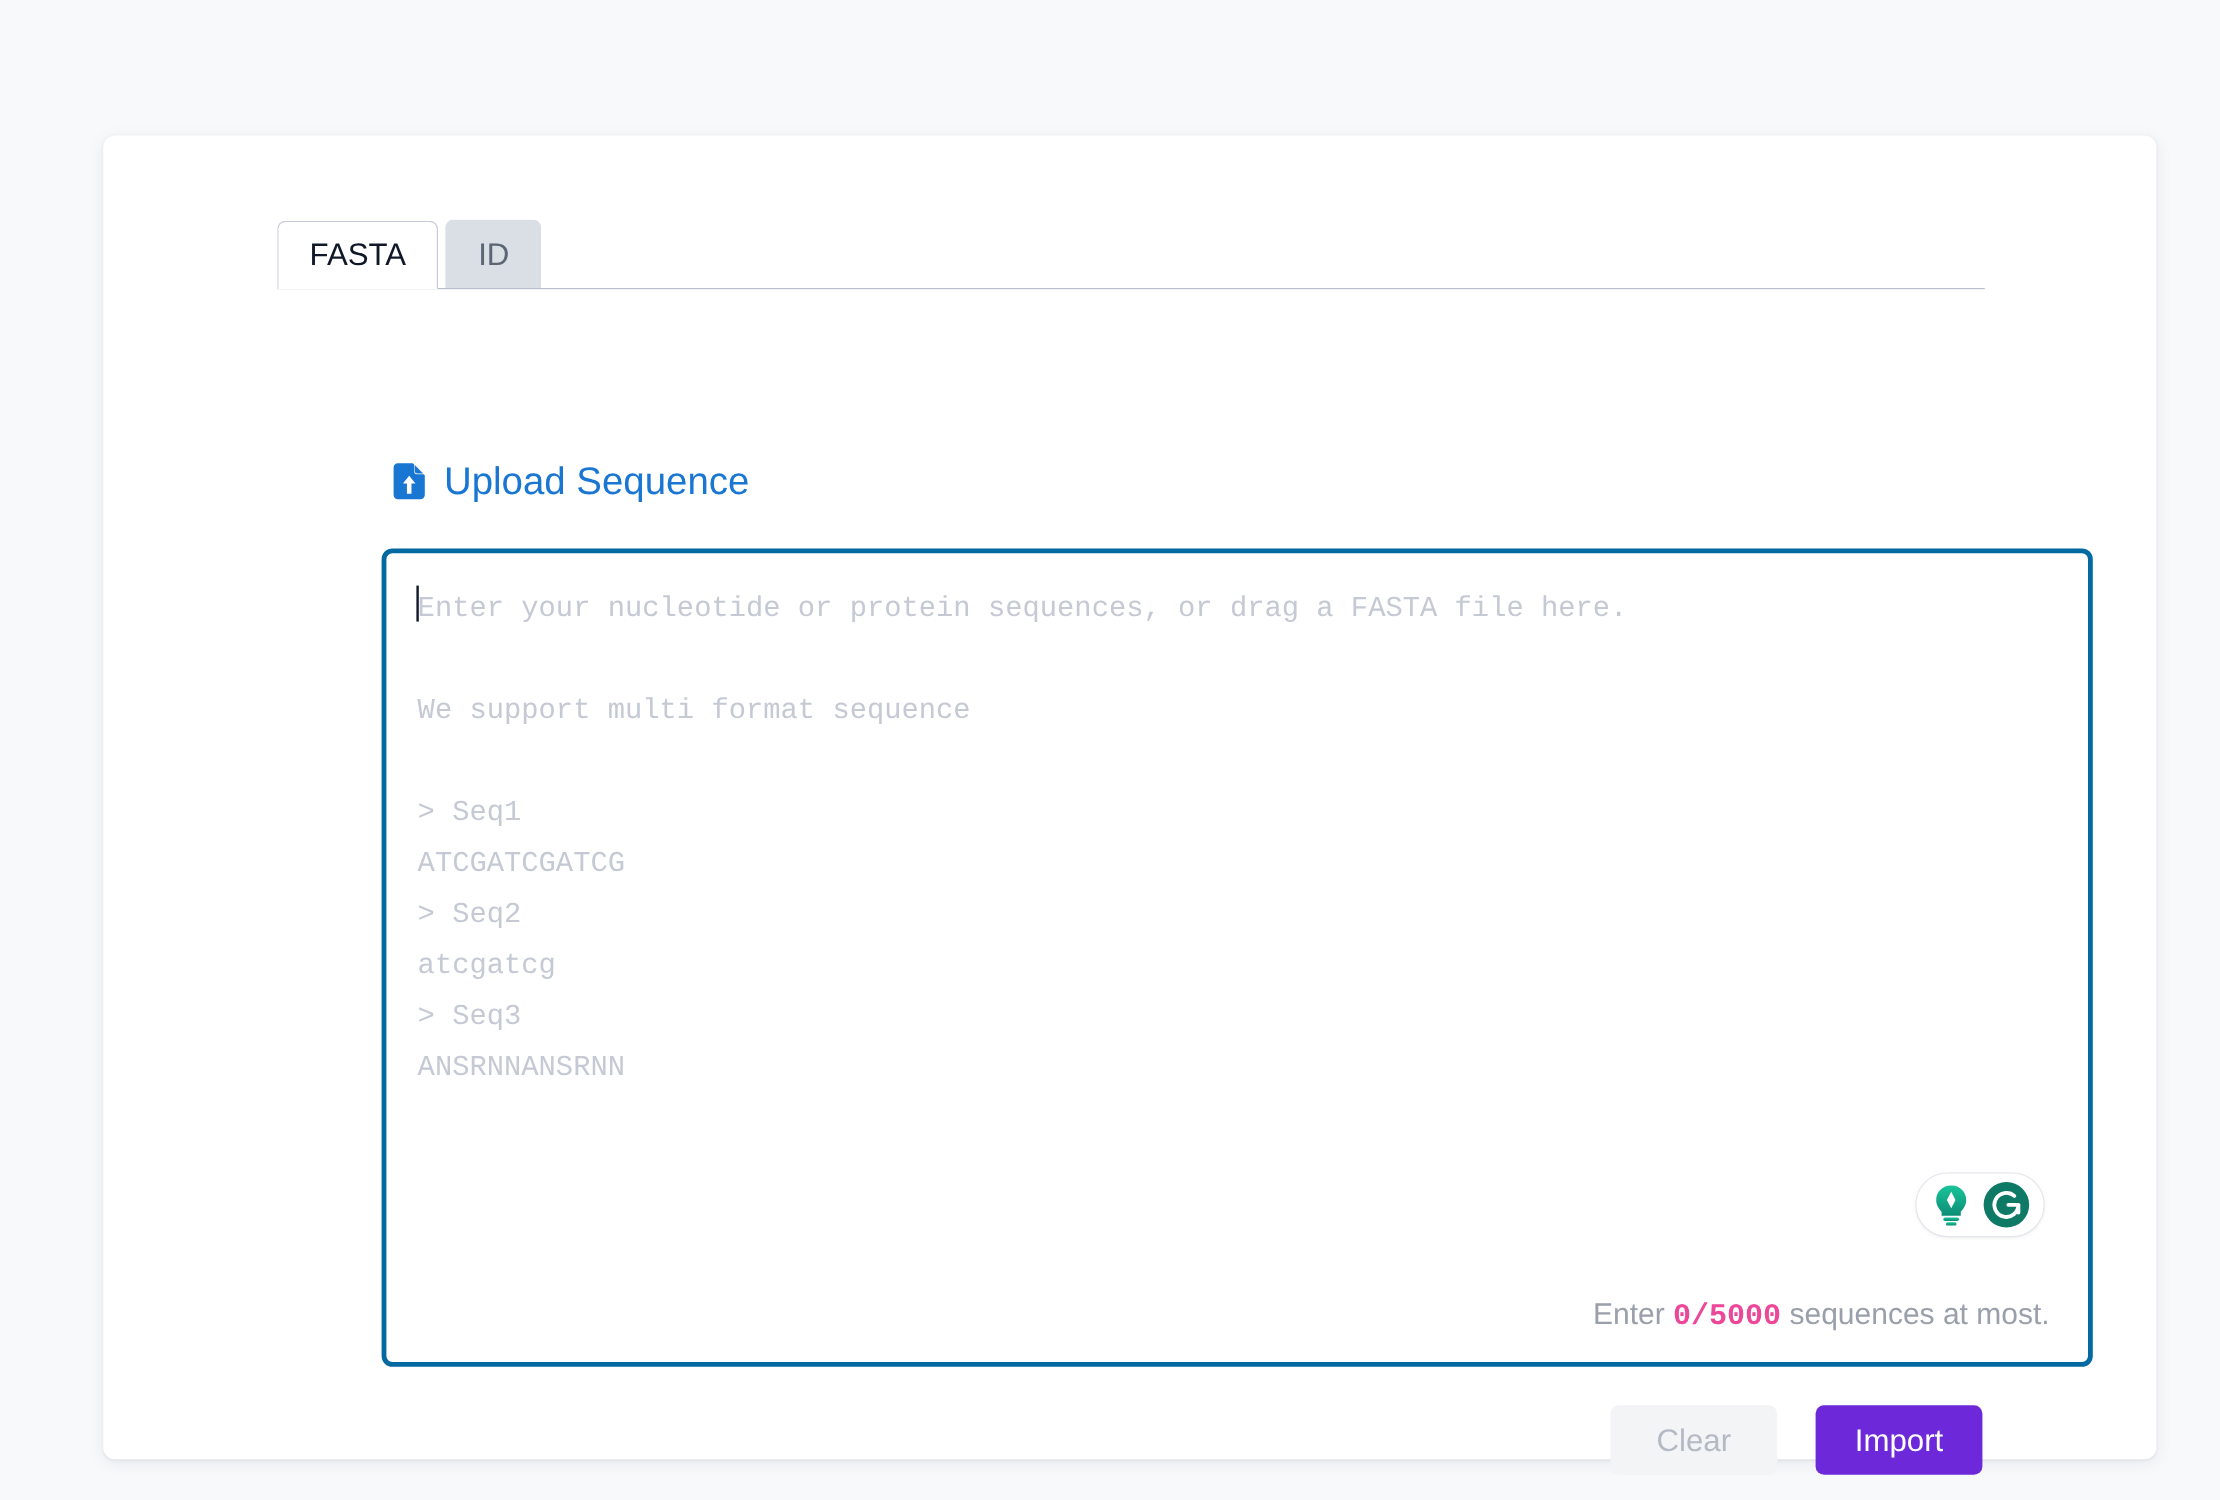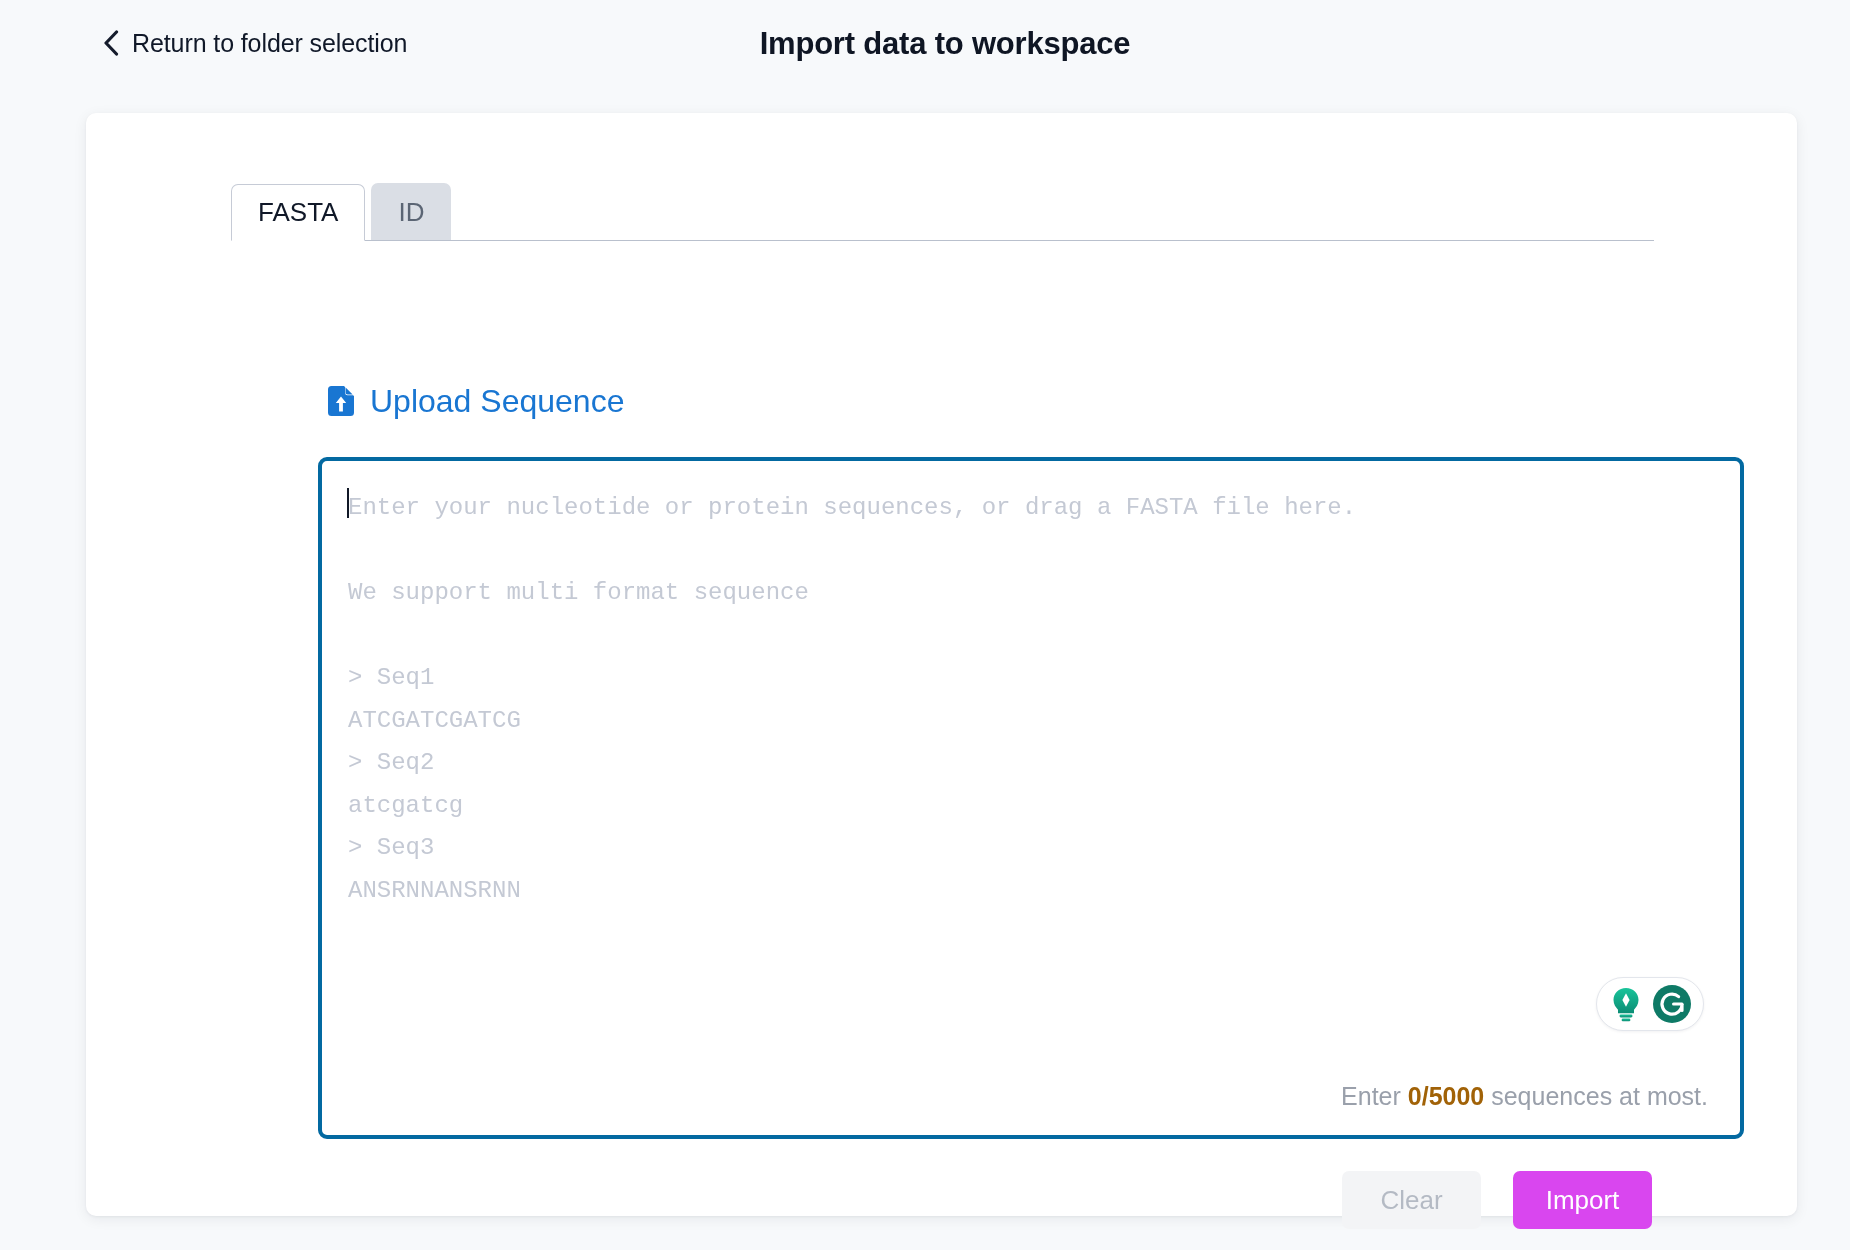--- a/index.html
+++ b/index.html
@@ -181,21 +181,21 @@
   .gw-bulb { width: 38px; height: 38px; display:block; }
   .gw-g { width: 42px; height: 42px; display:block; }
 
   .seq-count {
     position: absolute;
     right: 32px; bottom: 26px;
     font-size: 25px;
     color: #9aa0ab;
     line-height: 1;
   }
-  .seq-count b { color: #a16207; font-weight: bold; }
+  .seq-count b { color: #ec4899; font-weight: bold; font-family: Liberation Mono, monospace; }
 
   
   .footer {
     position: absolute;
     left: 0; right: 0;
     top: 1058px;
     height: 64px;
   }
   .seqtype {
     position: absolute;
@@ -261,40 +261,29 @@
     display: flex;
     align-items: center;
     justify-content: center;
     padding: 0 22px;
   }
   .btn-clear {
     background: #f3f4f6;
     color: #b4bac4;
   }
   .btn-import {
-    background: #d946ef;
+    background: #6d28d9;
     color: #ffffff;
   }
 </style>
 </head>
 <body>
 
 <div class="page">
 
-  <div class="header">
-    <div class="back-link">
-      <span class="back-chevron">
-        <svg width="16" height="26" viewBox="0 0 16 26" fill="none" xmlns="http://www.w3.org/2000/svg">
-          <path d="M13.5 2 L3 13 L13.5 24" stroke="#151c2c" stroke-width="3.2" stroke-linecap="round" stroke-linejoin="round"></path>
-        </svg>
-      </span>
-      <span class="back-label">Return to folder selection</span>
-    </div>
-    <div class="page-title">Import data to workspace</div>
-  </div>
 
   <div class="card">
 
     <div class="tabs-wrap">
       <div class="tabs">
         <div class="tab active">
           <span>FASTA</span>
         </div>
         <div class="tab inactive">
           <span>ID</span>

